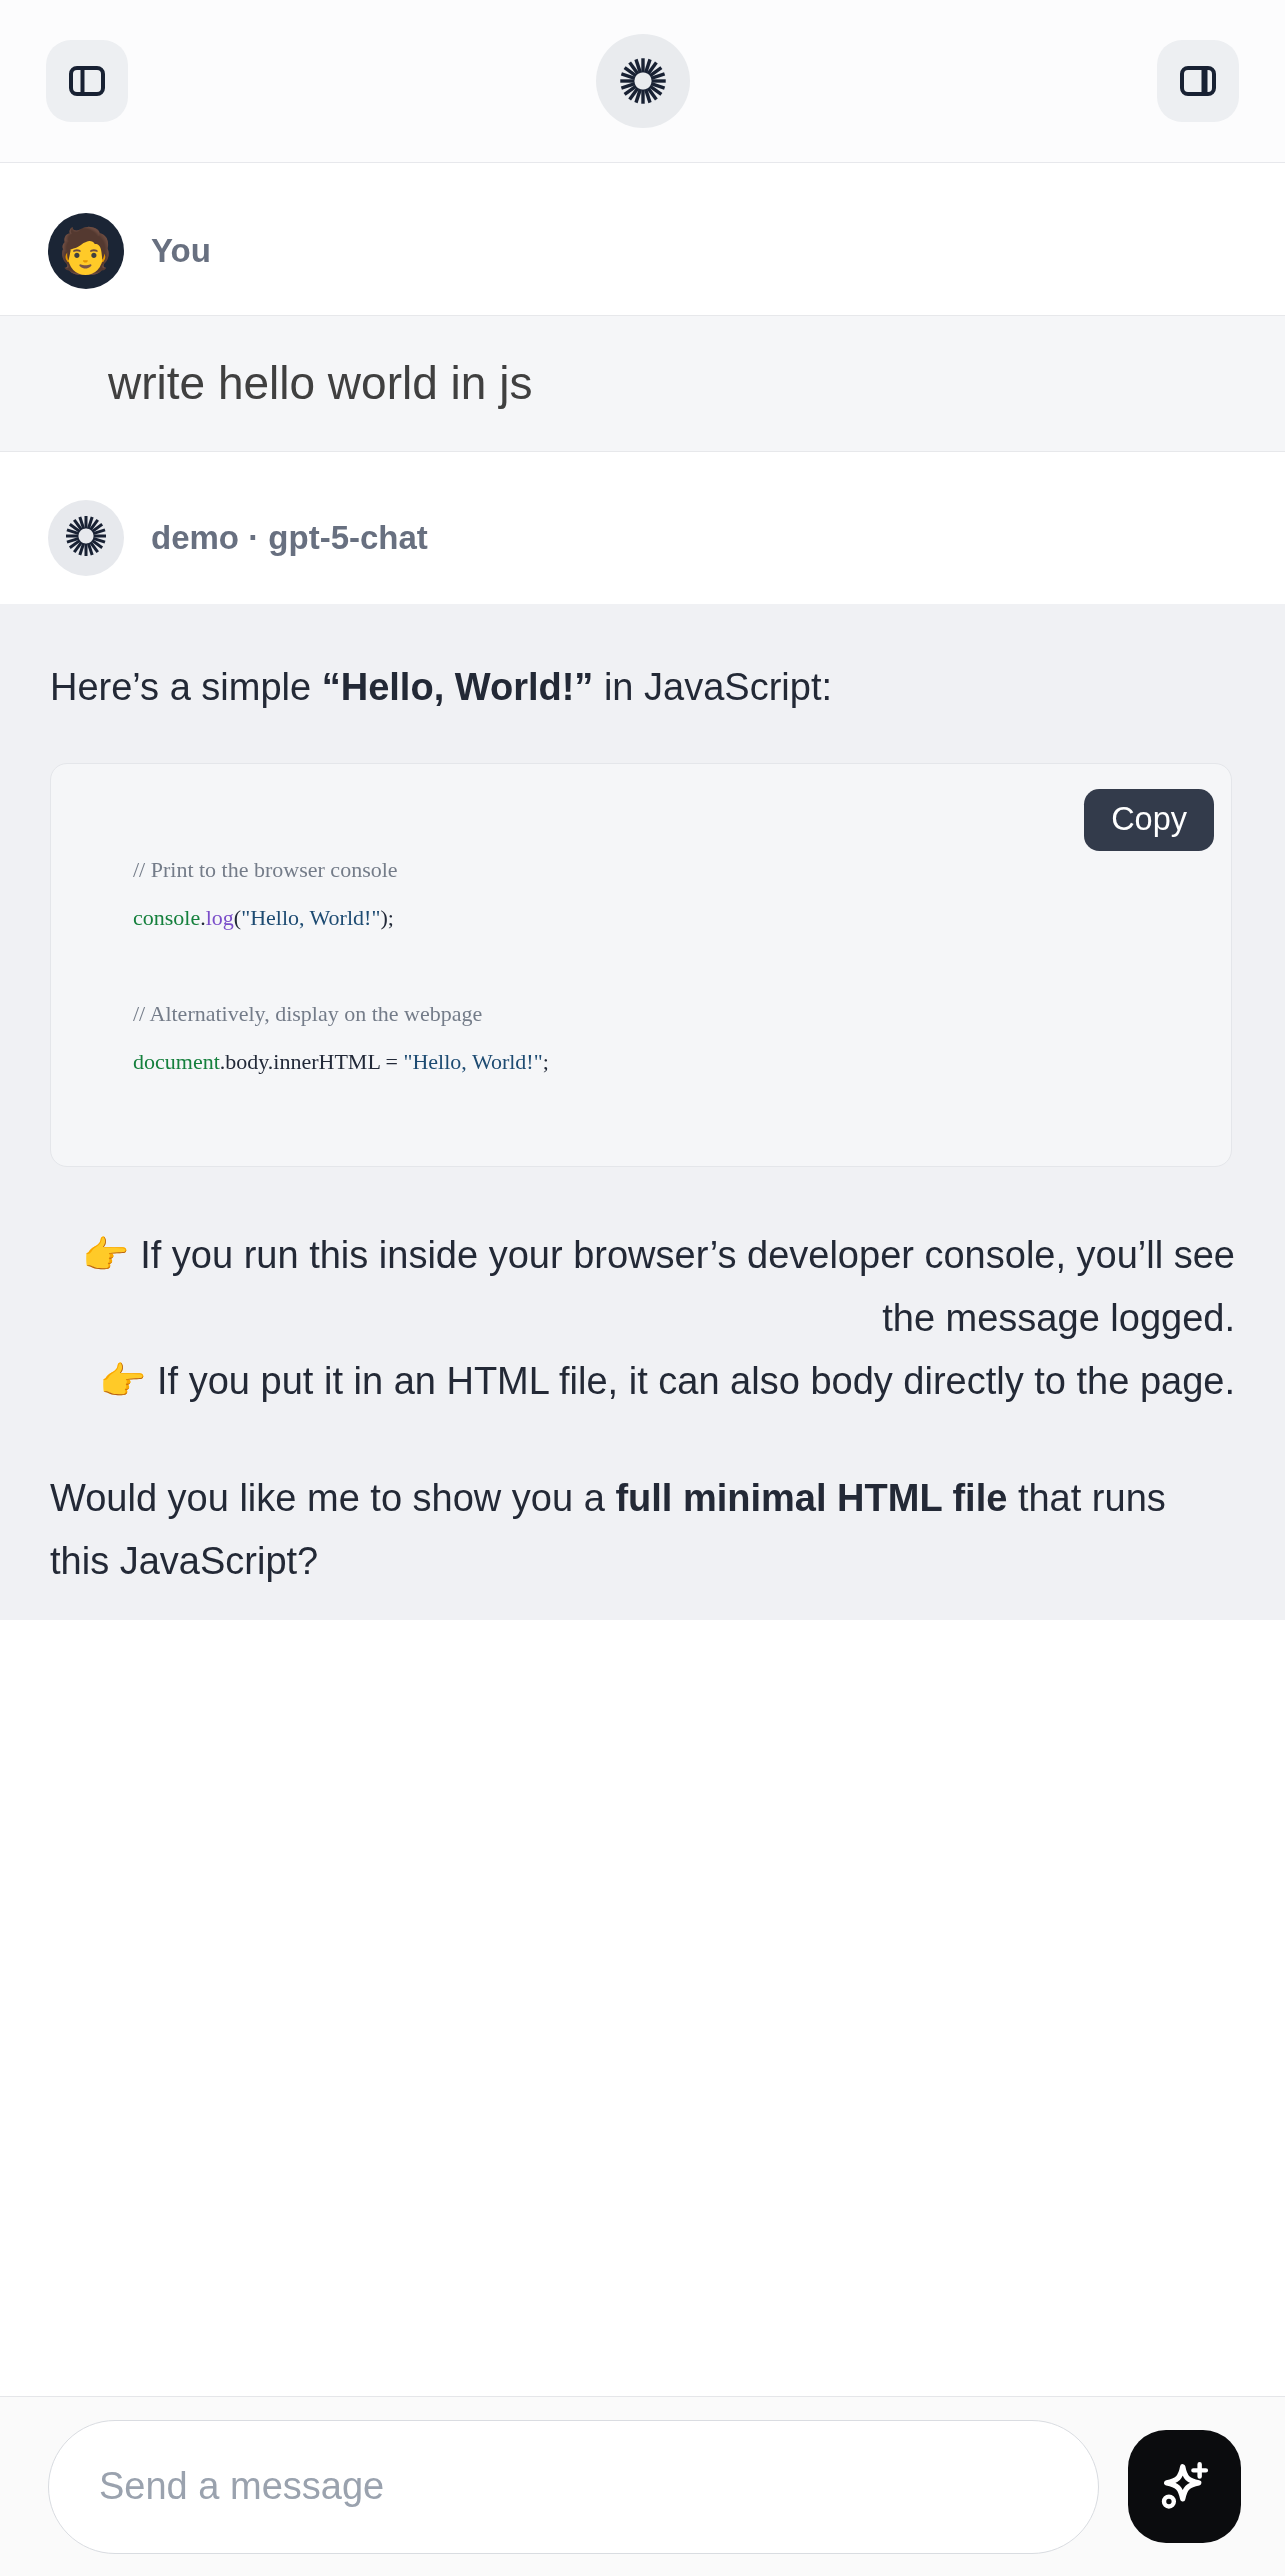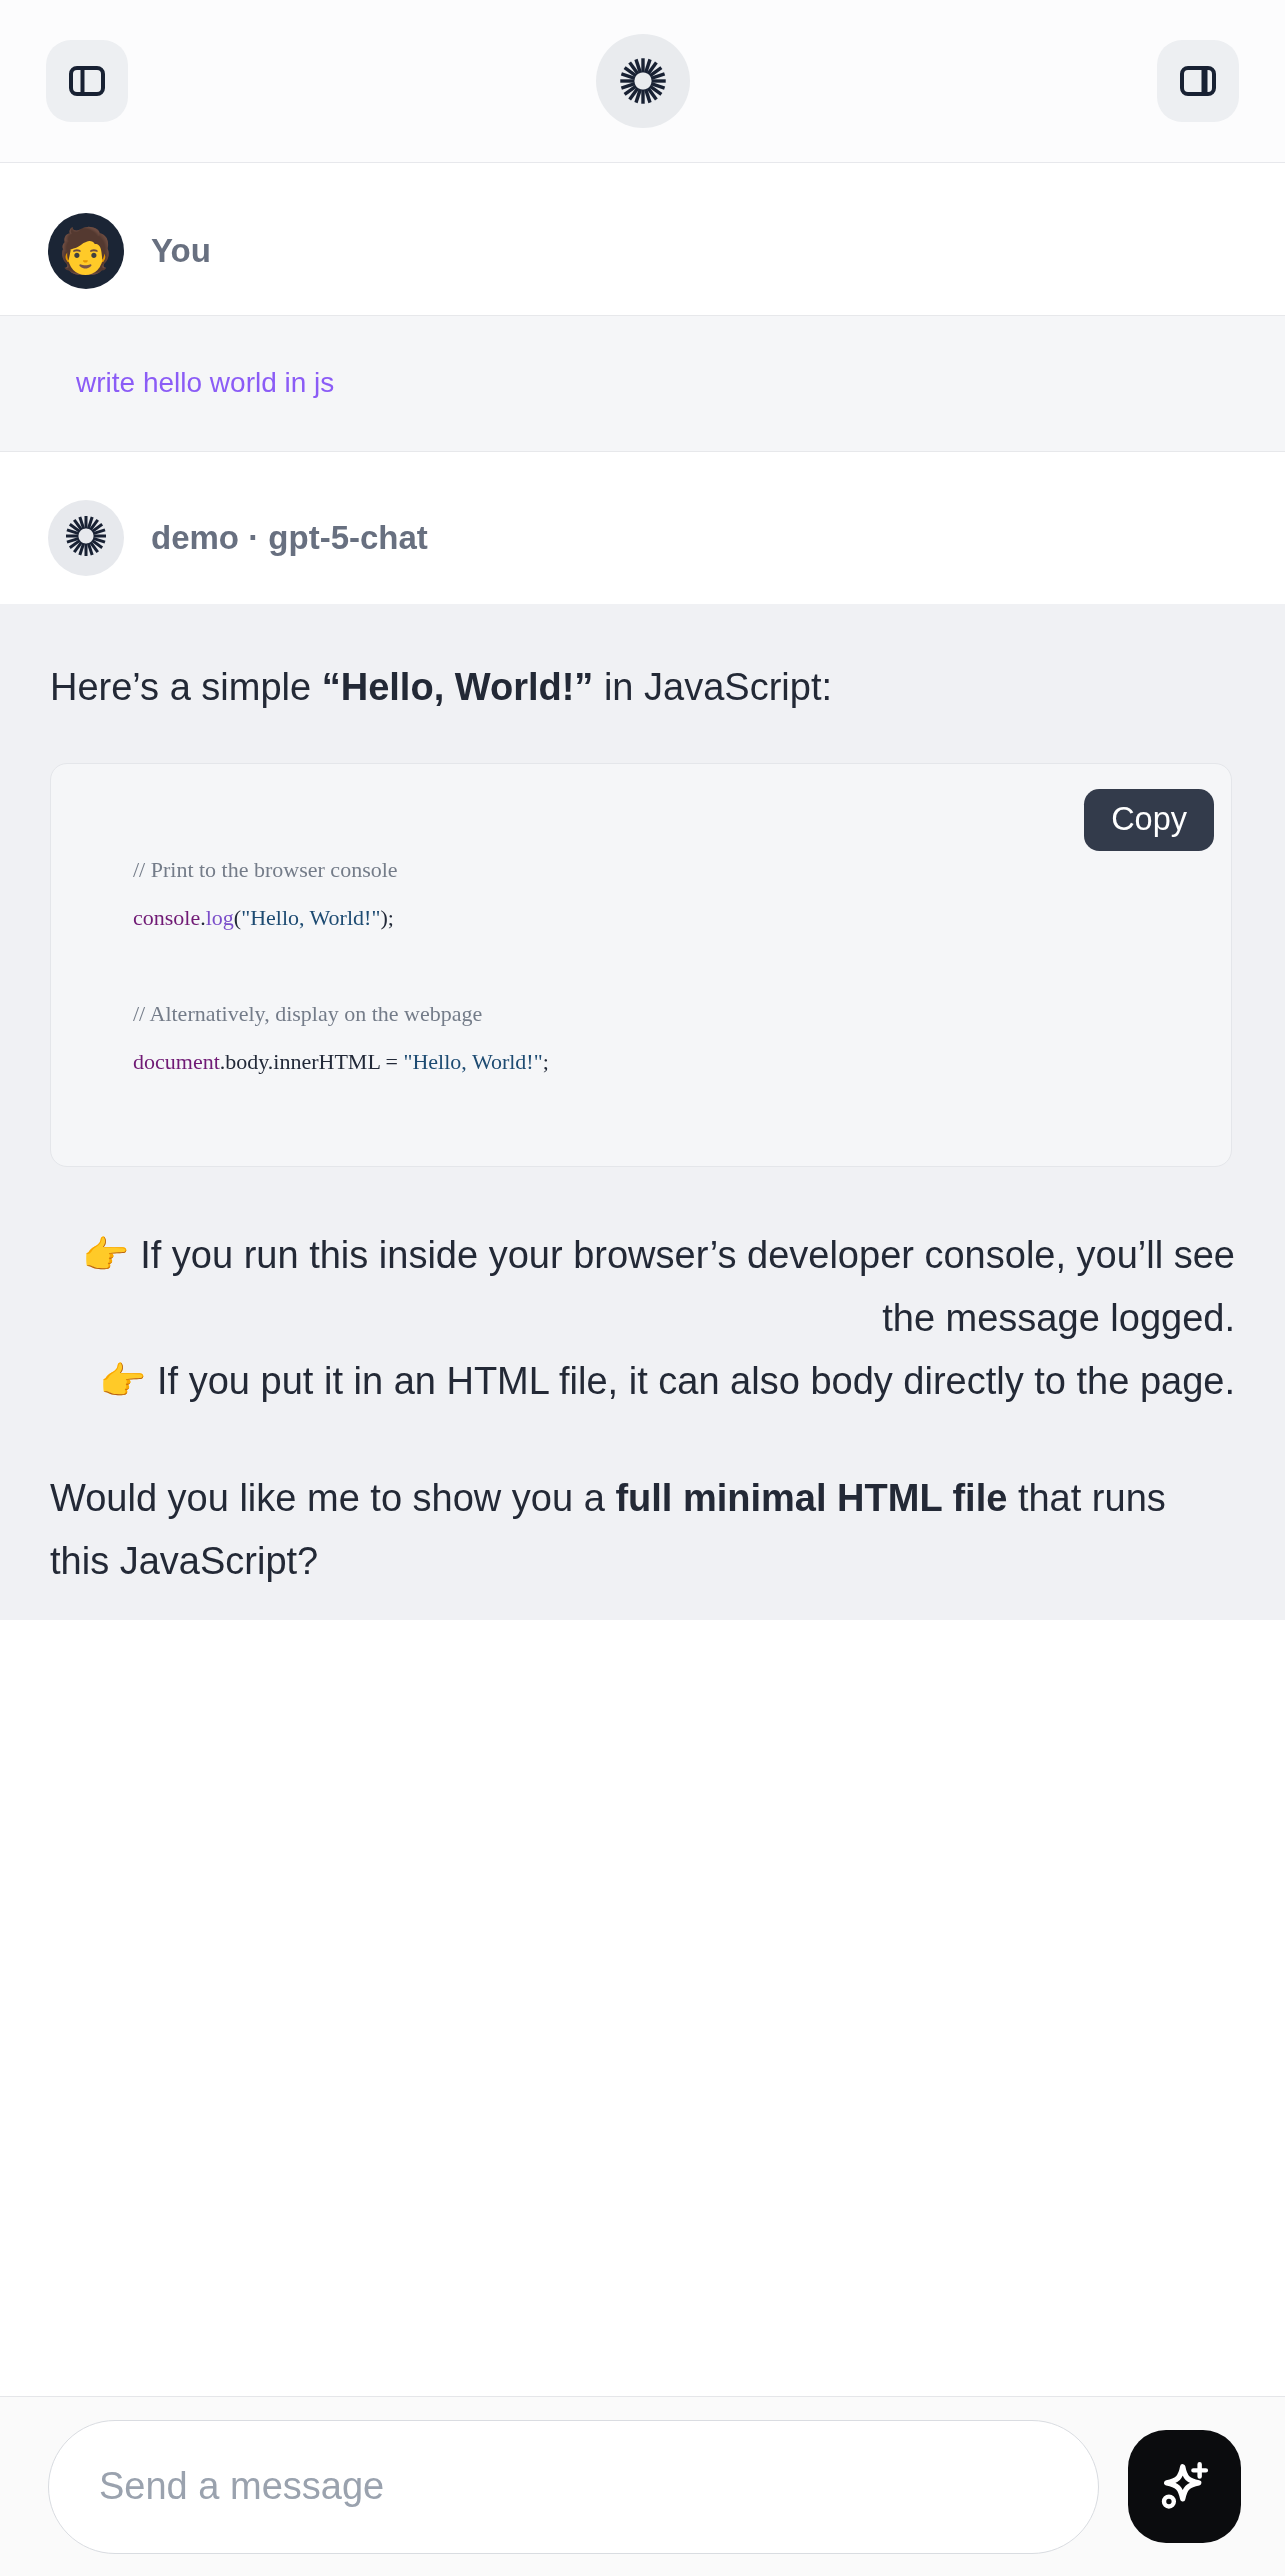--- a/index.html
+++ b/index.html
@@ -56,23 +56,23 @@
 
   .author { font-size: 33px; font-weight: 700; color: #687080; }
 
   .user-band {
     margin-top: 10.5px;
     height: 137px;
     background: #f5f6f8;
     border-top: 1.9px solid #e7e8eb;
     border-bottom: 1.9px solid #e7e8eb;
     display: flex; align-items: center;
-    padding: 0 57px 0 76px;
-    font-size: 28px;
-    color: #8b5cf6;
+    padding: 0 57px 0 108px;
+    font-size: 46px;
+    color: #404040;
   }
 
   .assistant-band {
     margin-top: 28px;
     background: #f0f1f4;
     padding: 52px 50px 27px 50px;
   }
   .md-text { font-size: 38px; line-height: 63px; color: #232936; }
   .md-text b { font-weight: 700; }
 
@@ -99,21 +99,21 @@
     cursor: pointer;
   }
   .code-lines {
     font-family: Liberation Serif, serif;
     font-size: 22px;
     line-height: 48px;
     white-space: pre;
     color: #222938;
   }
   .tok-cm  { color: #747c89; }
-  .tok-var { color: #701a75; }
+  .tok-var { color: #15803d; }
   .tok-fn  { color: #7a4dc9; }
   .tok-str { color: #1d4b72; }
   .tok-pl  { color: #222938; }
 
   .tips { margin-top: 57px; text-align: right; }
   .question { margin-top: 54px; }
 
   
   .composer {
     height: 180px;

